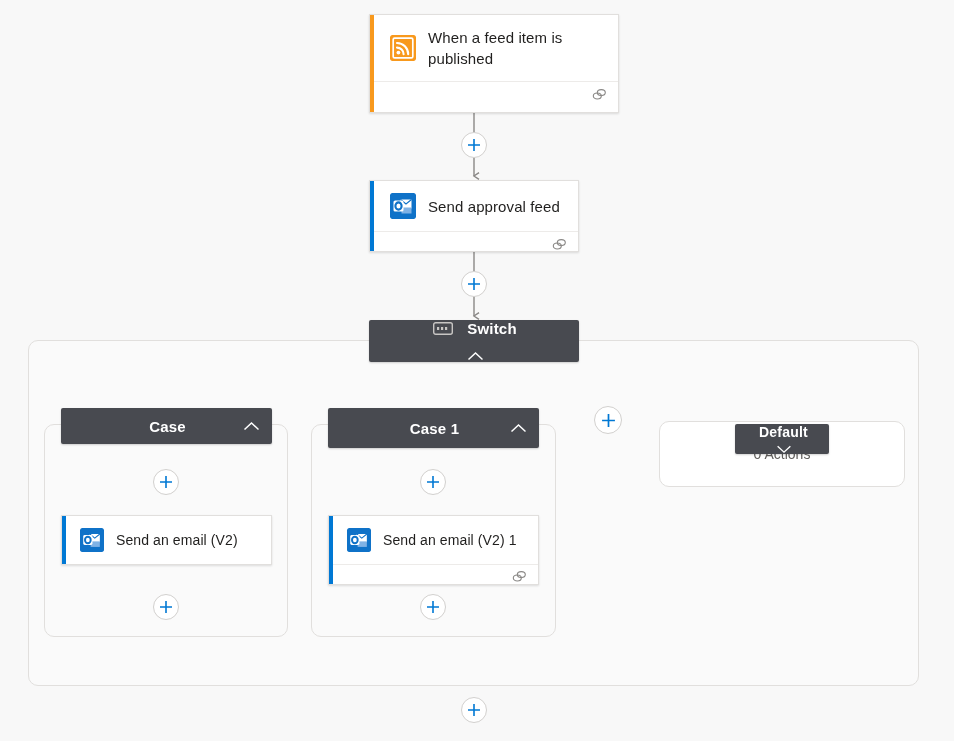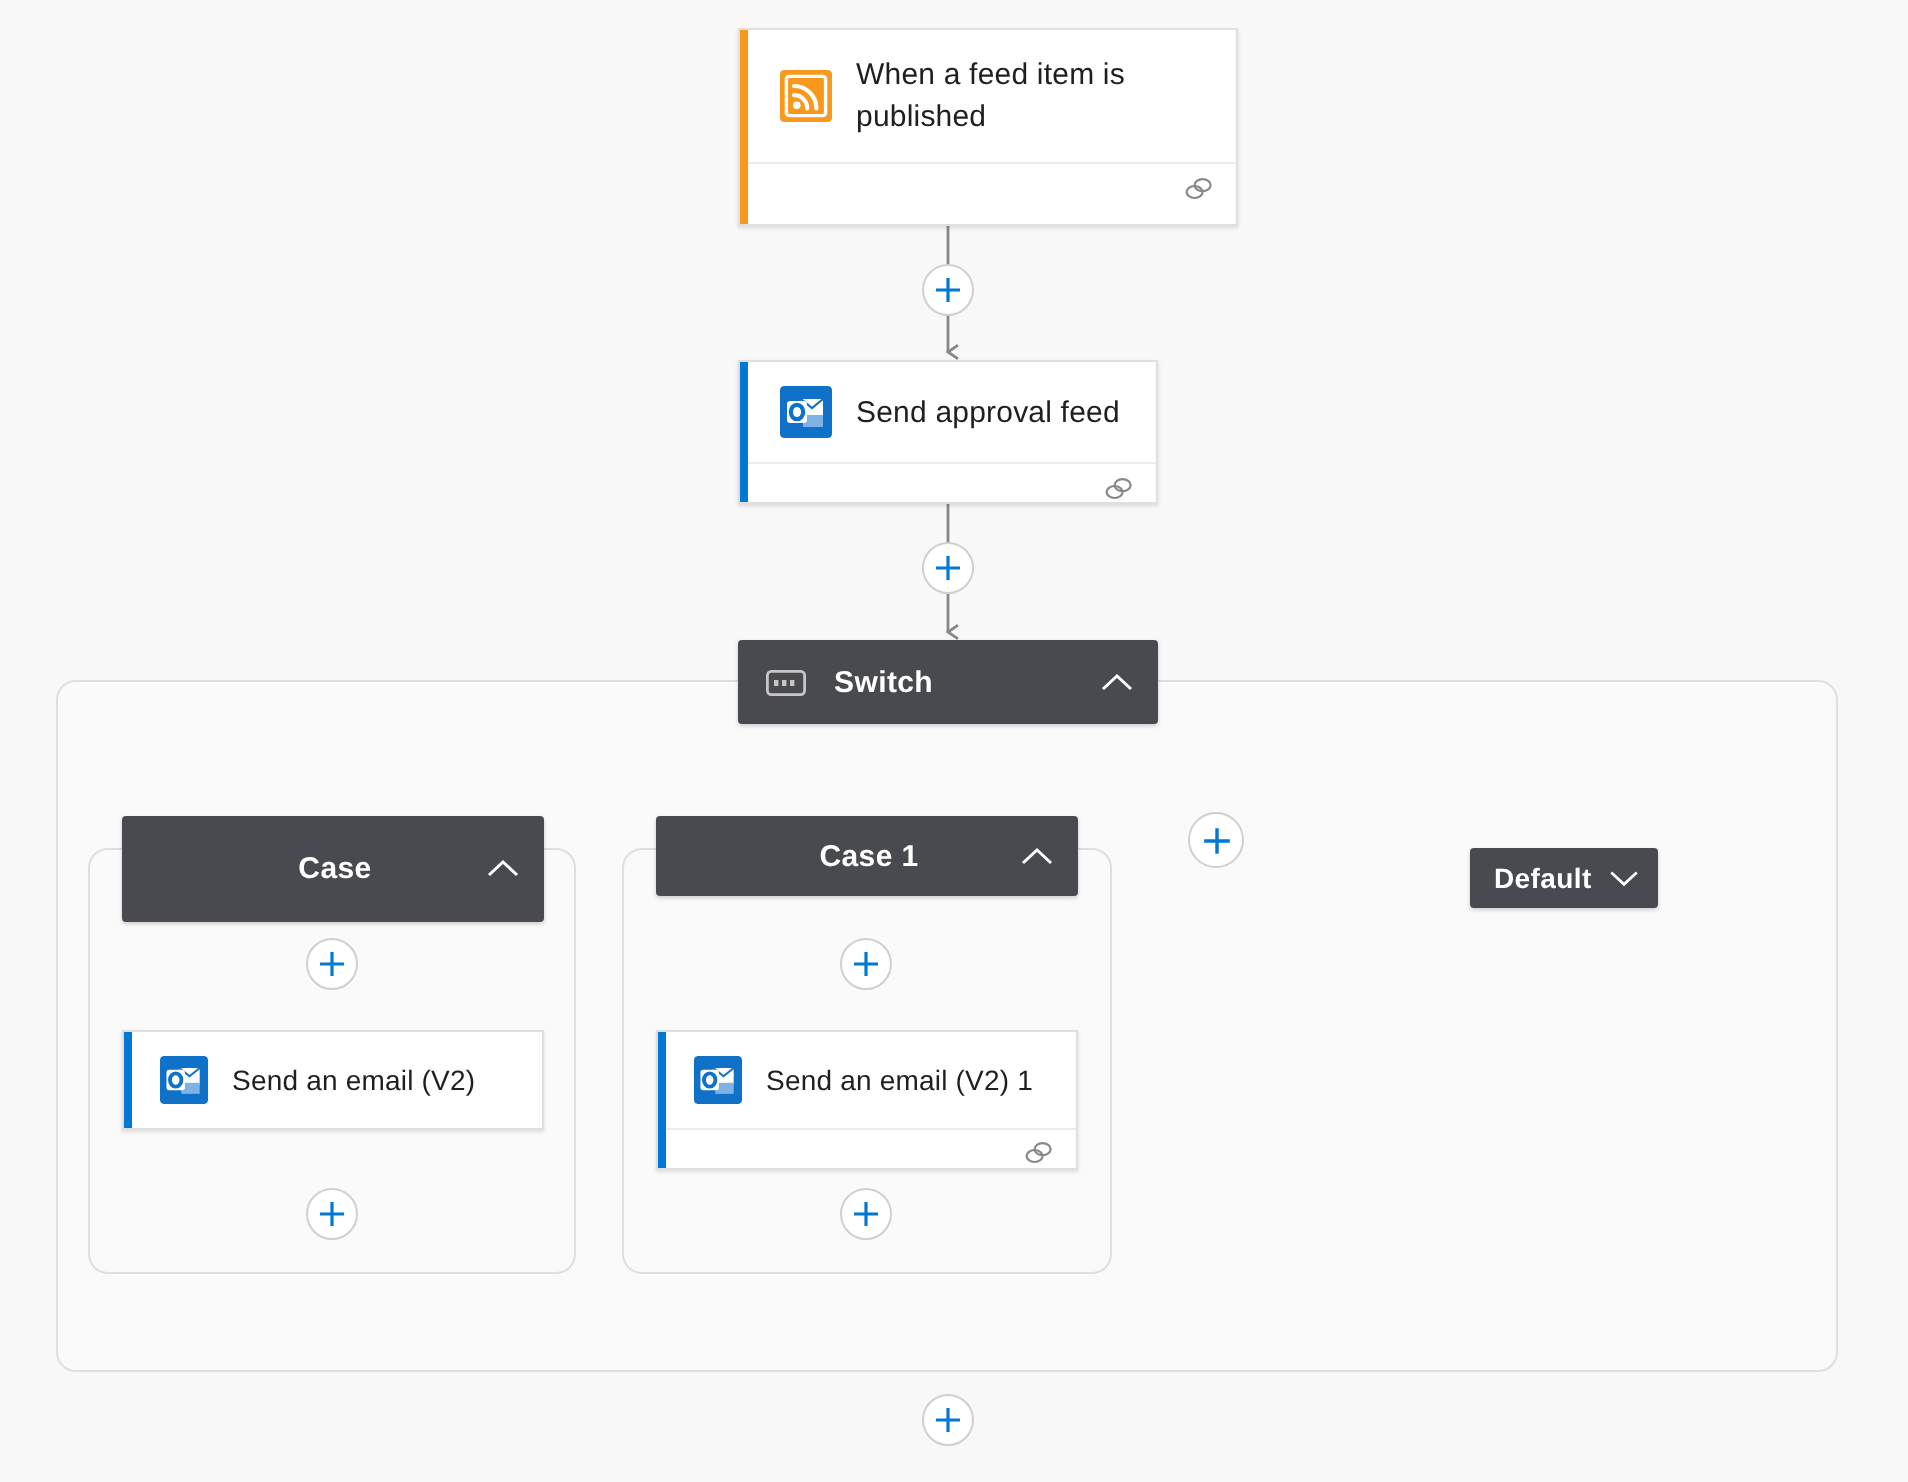--- a/index.html
+++ b/index.html
@@ -83,20 +83,21 @@
   
   .scope-head {
     position: absolute;
     background: #484a50;
     border-radius: 2px;
     box-shadow: 0 1px 2px rgba(0,0,0,0.18);
     color: #ffffff;
     box-sizing: border-box;
     display: flex;
     align-items: center;
+    flex-direction: column;
   }
   .scope-head .scope-title {
     font-size: 15px;
     font-weight: bold;
     color: #ffffff;
     letter-spacing: 0.2px;
   }
   .chev { display: block; }
 
   
@@ -239,21 +240,21 @@
       </svg>
       <span class="scope-title" style="padding-left:14px;">Switch</span>
     </div>
     <svg class="chev" width="17" height="11" viewBox="0 0 17 11">
       <path d="M1.5,8.5 L8.5,2.0 L15.5,8.5" fill="none" stroke="#ffffff" stroke-width="1.5"></path>
     </svg>
   </div>
 
   <div class="case-box" style="left:44px; top:424px; width:244px; height:213px;"></div>
 
-  <div class="scope-head" style="left:61px; top:408px; width:211px; height:53px; padding:0 12px 0 14px; justify-content:center;">
+  <div class="scope-head" style="left:61px; top:408px; width:211px; height:36px; padding:0 12px 0 14px; justify-content:center;">
     <span class="scope-title">Case</span>
     <svg class="chev" width="17" height="11" viewBox="0 0 17 11" style="position:absolute; right:12px;">
       <path d="M1.5,8.5 L8.5,2.0 L15.5,8.5" fill="none" stroke="#ffffff" stroke-width="1.5"></path>
     </svg>
   </div>
 
   <div class="plus" style="left:153px; top:469px;">
     <svg width="14" height="14" viewBox="0 0 14 14">
       <path d="M7,1 L7,13 M1,7 L13,7" stroke="#0078d4" stroke-width="1.6"></path>
     </svg>
@@ -327,20 +328,23 @@
       <path d="M7,1 L7,13 M1,7 L13,7" stroke="#0078d4" stroke-width="1.6"></path>
     </svg>
   </div>
 
   <div class="plus" style="left:594px; top:406px; width:28px; height:28px;">
     <svg width="15" height="15" viewBox="0 0 14 14">
       <path d="M7,1 L7,13 M1,7 L13,7" stroke="#0078d4" stroke-width="1.6"></path>
     </svg>
   </div>
 
+  <div class="default-box" style="left:659px; top:421px; width:246px; height:66px;">
+    <span class="empty-label">0 Actions</span>
+  </div>
 
   <div class="scope-head" style="left:735px; top:424px; width:94px; height:30px; padding:0 9px 0 12px; justify-content:space-between;">
     <span class="scope-title" style="font-size:14px;">Default</span>
     <svg class="chev" width="16" height="10" viewBox="0 0 17 11">
       <path d="M1.5,2.5 L8.5,9.0 L15.5,2.5" fill="none" stroke="#ffffff" stroke-width="1.5"></path>
     </svg>
   </div>
 
   <div class="plus" style="left:461px; top:697px;">
     <svg width="14" height="14" viewBox="0 0 14 14">

